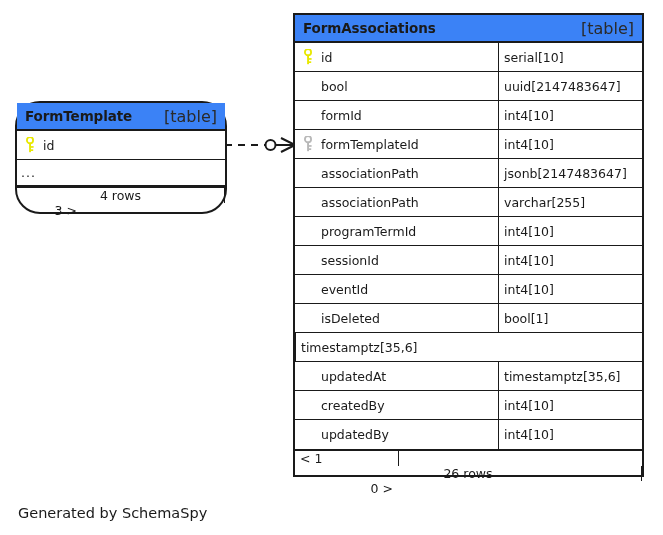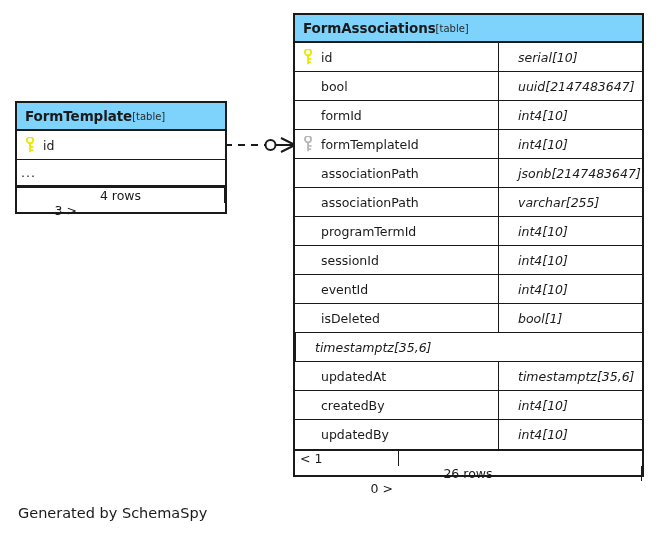--- a/index.html
+++ b/index.html
@@ -27,34 +27,35 @@
     background: #ffffff;
     border: 2px solid #1a1a1a;
     box-sizing: border-box;
     font-size: 12.5px;
     color: #1a1a1a;
   }
 
   .entity-header {
     display: flex;
     align-items: center;
-    background: #7dd3fc;
+    justify-content: space-between;
+    background: #3b82f6;
     border-bottom: 2px solid #1a1a1a;
     box-sizing: border-box;
     padding: 0 8px;
     height: 28px;
   }
   .entity-title {
     font-weight: bold;
     font-size: 13.5px;
     letter-spacing: -0.1px;
     white-space: nowrap;
   }
   .entity-tag {
-    font-size: 10px;
+    font-size: 16px;
     color: #2a2a2a;
     white-space: nowrap;
   }
 
   .rows {
     display: block;
   }
 
   .col-row {
     display: flex;
@@ -72,25 +73,24 @@
     align-items: center;
     box-sizing: border-box;
     padding-left: 4px;
     overflow: hidden;
     white-space: nowrap;
   }
   .col-type {
     display: flex;
     align-items: center;
     box-sizing: border-box;
-    padding-left: 19px;
+    padding-left: 5px;
     border-left: 1px solid #1a1a1a;
     white-space: nowrap;
     overflow: hidden;
-    font-style: italic;
   }
 
   
   .keyslot {
     width: 18px;
     min-width: 18px;
     display: flex;
     align-items: center;
     justify-content: center;
   }
@@ -136,20 +136,21 @@
   .foot-next {
     justify-content: flex-end;
     padding-right: 6px;
   }
 
   
   #form-template {
     left: 15px;
     top: 101px;
     width: 212px;
+    border-radius: 25px;
   }
   #form-template .col-name { flex: 1; }
 
   #form-template .foot-prev { width: 57px; }
   #form-template .foot-next { width: 66px; }
 
   #form-associations {
     left: 293px;
     top: 13px;
     width: 351px;

